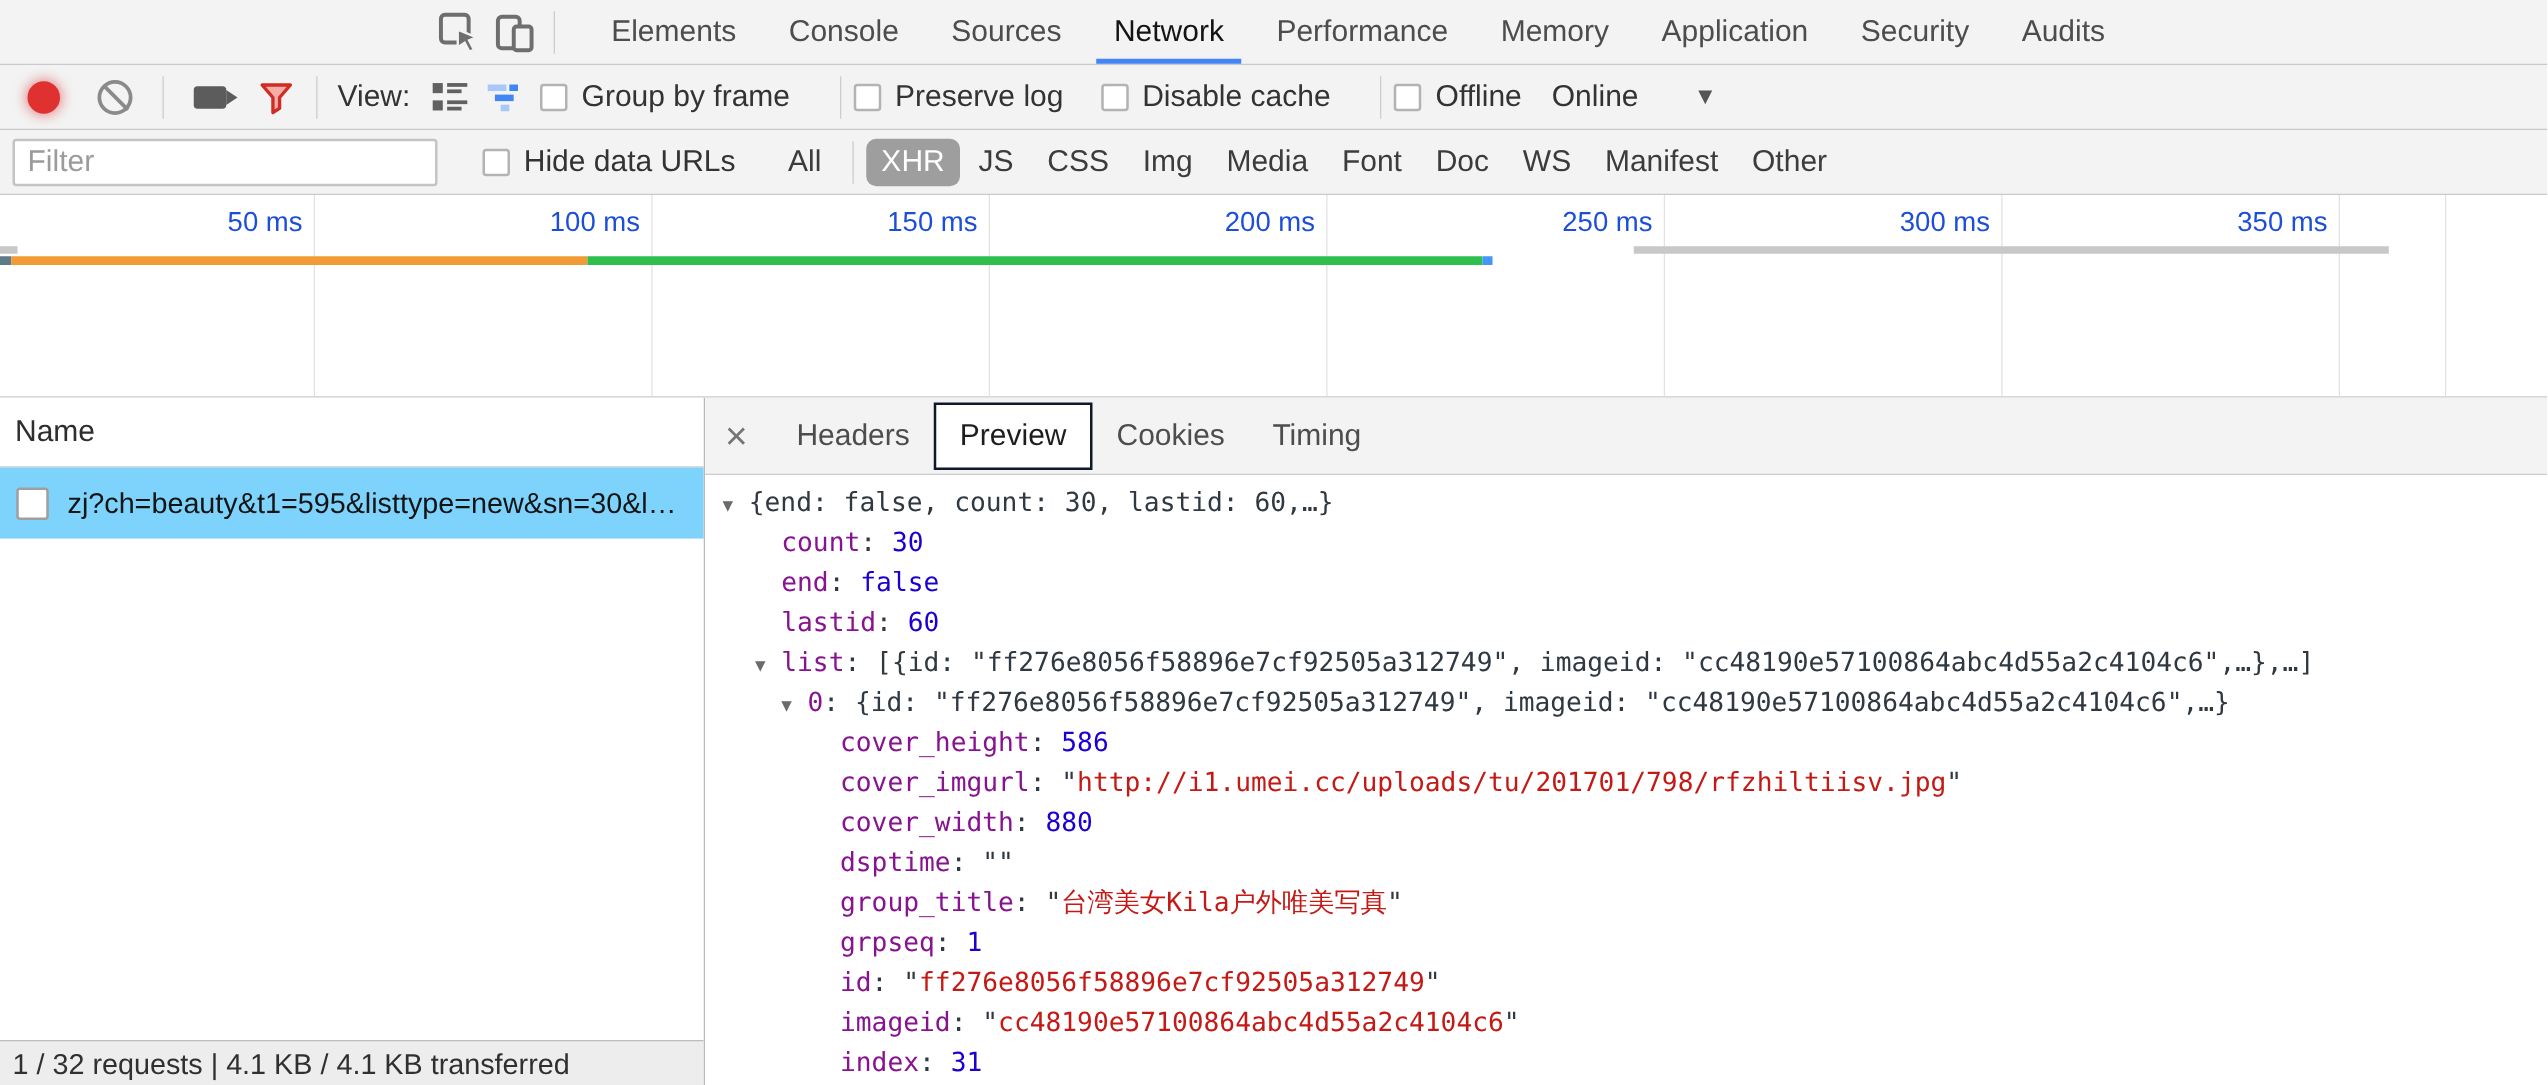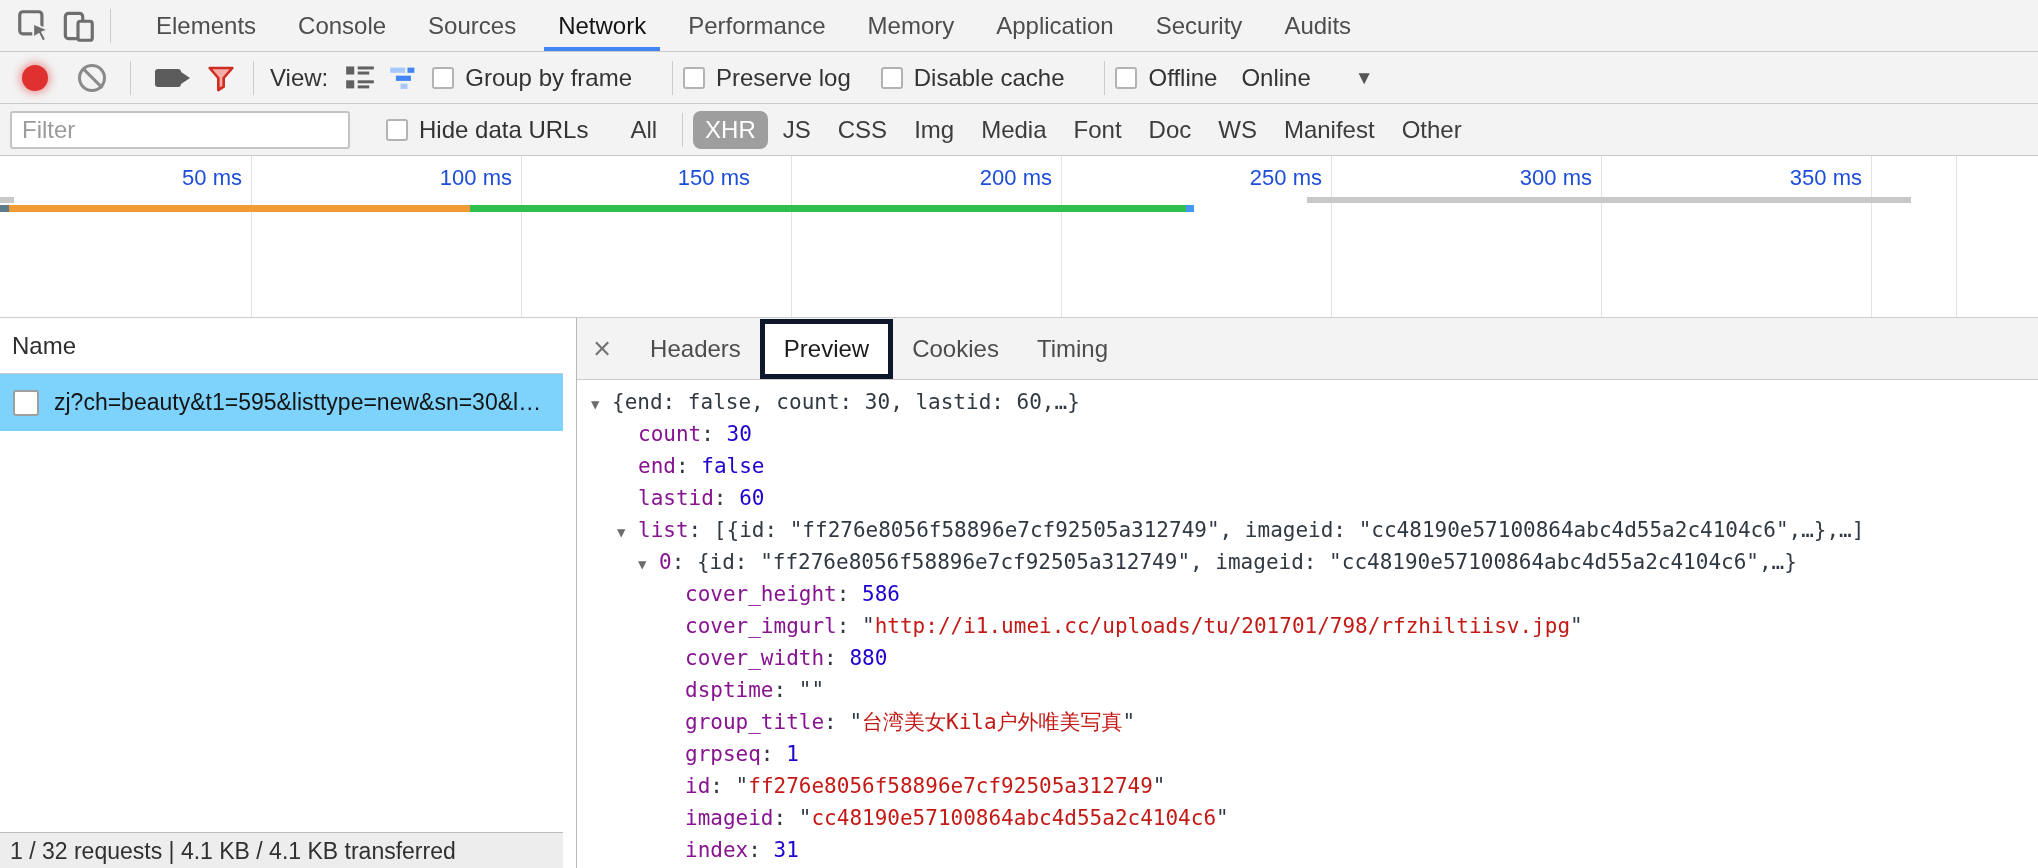--- a/index.html
+++ b/index.html
@@ -5,21 +5,21 @@
   * { margin:0; padding:0; box-sizing:border-box; }
   html,body { background:#fff; }
   #root {
     position:relative; width:2038px; height:868px; overflow:hidden;
     font-family:"Liberation Sans", sans-serif; color:#333; background:#fff;
   }
   .bar-row { display:flex; align-items:center; background:#f3f3f3; border-bottom:1px solid #c9c9c9; }
   .vsep { width:1px; height:34px; background:#ccc; margin:0 10px; flex:none; }
 
   
-  #tabbar { height:52px; padding-left:12px; }
+  #tabbar { height:52px; padding-left:12px;justify-content:center; }
   .icon-btn { width:44px; height:44px; display:flex; align-items:center; justify-content:center; flex:none; }
   #main-tabs { display:flex; height:100%; margin-left:14px; }
   .tab { position:relative; display:flex; align-items:center; padding:0 21px; font-size:24px; color:#4d4d4d; cursor:default; }
   .tab.active { color:#141414; }
   .tab.active::after { content:""; position:absolute; left:7px; right:7px; bottom:0; height:4px; background:#4285f4; }
 
   
   #toolbar { height:52px; padding-left:16px; }
   .record-dot { width:26px; height:26px; border-radius:50%; background:#e03131; box-shadow:0 0 9px 2px rgba(224,49,49,.5); margin:0 16px 0 6px; flex:none; }
   .clear-icon { position:relative; width:28px; height:28px; border:3px solid #8a8a8a; border-radius:50%; margin:0 14px; flex:none; }
@@ -41,35 +41,35 @@
   .pill { font-size:24px; color:#3c3c3c; padding:5px 12px; margin-right:3px; border-radius:8px; }
   .pill.active { background:#9e9e9e; color:#fff; }
 
   
   #overview { position:relative; height:162px; background:#fff; border-bottom:1px solid #ccc; overflow:hidden; }
   .gridline { position:absolute; top:0; bottom:0; width:1px; background:#e2e2e2; }
   .tick-label { position:absolute; top:9px; transform:translateX(-100%); font-size:22px; color:#1d4ed8; white-space:nowrap; }
   .ov-bar { position:absolute; }
 
   
-  #main { display:flex; height:550px;gap:13px; }
+  #main { display:flex; height:550px; }
   #left { width:563px; flex:none; display:flex; flex-direction:column; background:#fff; }
   #name-header { height:56px; line-height:55px; padding-left:12px; font-size:24px; color:#2e2e2e; border-bottom:1px solid #ccc; background:#fff; }
   #request-row { height:57px; background:#7dd3fc; display:flex; align-items:center; padding:0 6px 0 13px; }
   .req-cb { width:26px; height:26px; background:#fff; border:2px solid #9f9f9f; border-radius:3px; margin-right:15px; flex:none; }
   #req-name { font-size:23px; color:#141414; white-space:nowrap; overflow:hidden; }
   #left-fill { flex:1; background:#fff; }
   #statusbar { height:36px; border-top:1px solid #bdbdbd; background:#ededed; line-height:36px; padding-left:10px;
     font-size:23px; color:#303030; white-space:nowrap; overflow:hidden; }
 
   #right { flex:1; min-width:0; border-left:1px solid #b9b9b9; display:flex; flex-direction:column; background:#fff; }
   #detail-tabs-row { height:62px; background:#f3f3f3; border-bottom:1px solid #ccc; display:flex; align-items:center; padding-left:10px; }
   .close-x { font-size:31px; color:#757575; margin:0 20px 0 6px; line-height:1; }
   .dtab { font-size:24px; color:#4d4d4d; padding:11px 19px; }
-  .dtab.active { background:#fff; border:5px solid #0f172a; color:#1d1d1d; }
+  .dtab.active { background:#fff; border:2px solid #0f172a; color:#1d1d1d; }
 
   
   #tree { flex:1; overflow:hidden; padding-top:6px; background:#fff;
     font-family:"DejaVu Sans Mono", monospace; font-size:21px; }
   .trow { height:32px; line-height:32px; white-space:pre; overflow:hidden; }
   .tri { display:inline-block; width:21px; font-size:14px; color:#6b6b6b; }
   .k { color:#881391; }
   .n { color:#1c00cf; }
   .s { color:#c41a16; }
   .p { color:#303942; }
@@ -181,21 +181,21 @@
         <span class="pill">Other</span>
       </div>
   </div>
 
   <div id="overview">
       <div class="gridline" style="left: 251px;"></div>
       <div class="tick-label" style="left: 242px;">50 ms</div>
       <div class="gridline" style="left: 521px;"></div>
       <div class="tick-label" style="left: 512px;">100 ms</div>
       <div class="gridline" style="left: 791px;"></div>
-      <div class="tick-label" style="left: 750px;">150 ms</div>
+      <div class="tick-label" style="left: 782px;">150 ms</div>
       <div class="gridline" style="left: 1061px;"></div>
       <div class="tick-label" style="left: 1052px;">200 ms</div>
       <div class="gridline" style="left: 1331px;"></div>
       <div class="tick-label" style="left: 1322px;">250 ms</div>
       <div class="gridline" style="left: 1601px;"></div>
       <div class="tick-label" style="left: 1592px;">300 ms</div>
       <div class="gridline" style="left: 1871px;"></div>
       <div class="tick-label" style="left: 1862px;">350 ms</div>
       <div class="gridline" style="left: 1956px;"></div>
       <div class="ov-bar" style="left: 0px; top: 41px; width: 14px; height: 6px; background: rgb(200, 200, 200);"></div>

